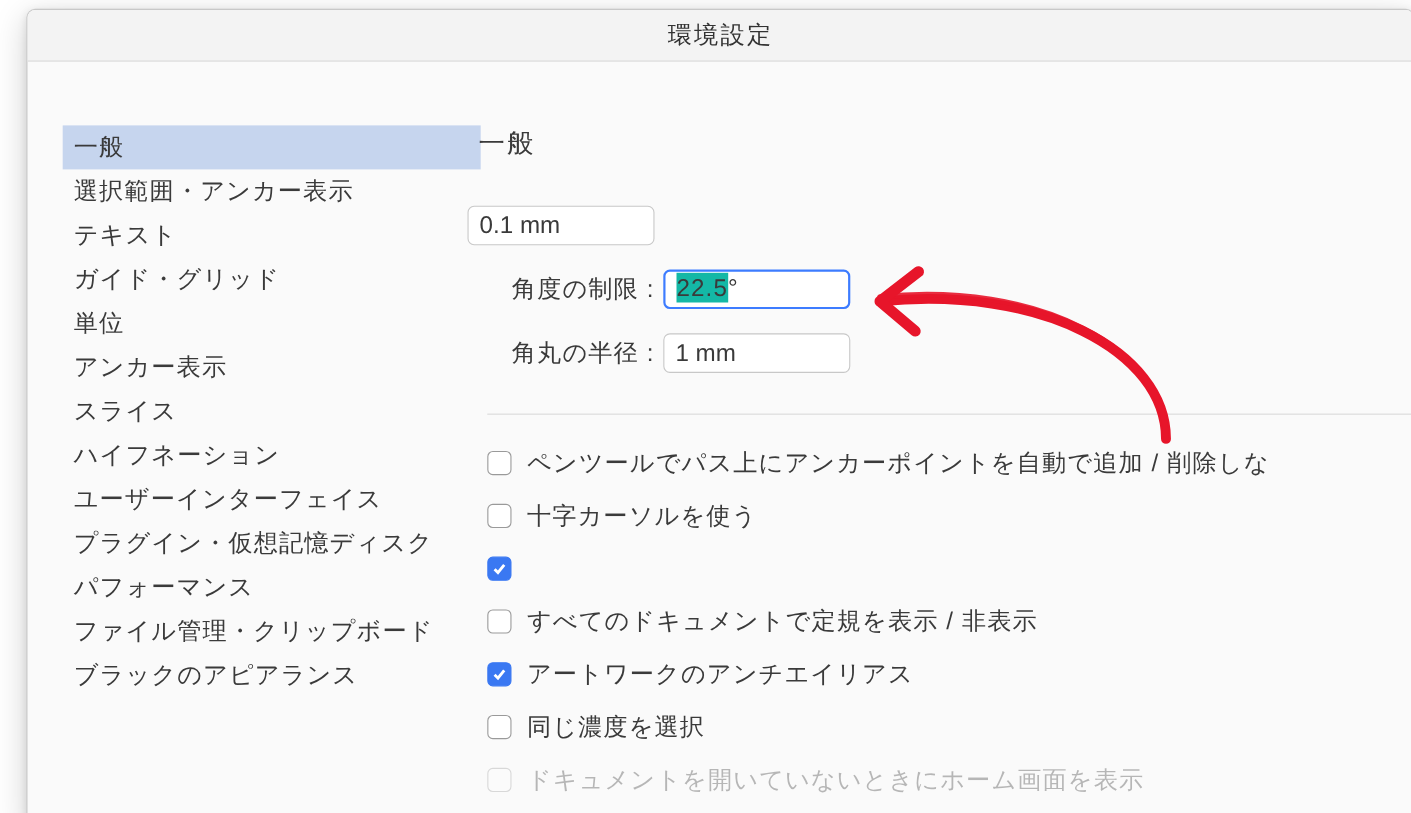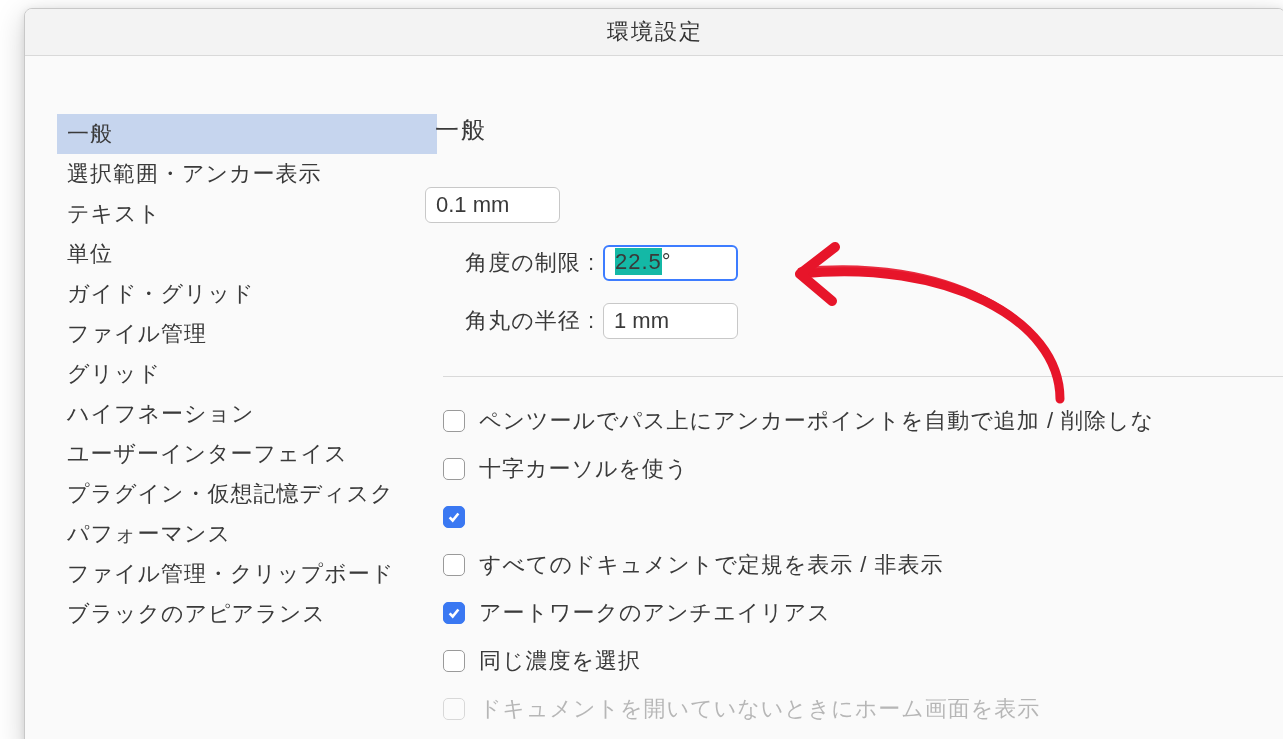--- a/index.html
+++ b/index.html
@@ -80,21 +80,21 @@
     color: #3a3a3a;
     letter-spacing: 1px;
   }
   .field-label {
     width: 170px;
     text-align: right;
     padding-right: 8px;
     white-space: nowrap;
   }
   .text-input {
-    width: 135px;
+    width: 170px;
     height: 36px;
     font-size: 22px;
     font-family: inherit;
     padding: 2px 10px;
     border: 1px solid #c8c8c8;
     border-radius: 6px;
     box-sizing: border-box;
     background: #fff;
     color: #3a3a3a;
   }
@@ -162,24 +162,24 @@
 
 <div class="window">
   <div class="titlebar">環境設定</div>
   <div class="body">
 
     <div class="sidebar">
       <div class="side-list" id="side-list">
           <div class="side-item selected">一般</div>
           <div class="side-item">選択範囲・アンカー表示</div>
           <div class="side-item">テキスト</div>
+          <div class="side-item">ガイド・グリッド</div>
           <div class="side-item">単位</div>
-          <div class="side-item">ガイド・グリッド</div>
-          <div class="side-item">ファイル管理</div>
-          <div class="side-item">グリッド</div>
+          <div class="side-item">アンカー表示</div>
+          <div class="side-item">スライス</div>
           <div class="side-item">ハイフネーション</div>
           <div class="side-item">ユーザーインターフェイス</div>
           <div class="side-item">プラグイン・仮想記憶ディスク</div>
           <div class="side-item">パフォーマンス</div>
           <div class="side-item">ファイル管理・クリップボード</div>
           <div class="side-item">ブラックのアピアランス</div>
         </div>
     </div>
 
     <div class="content">

